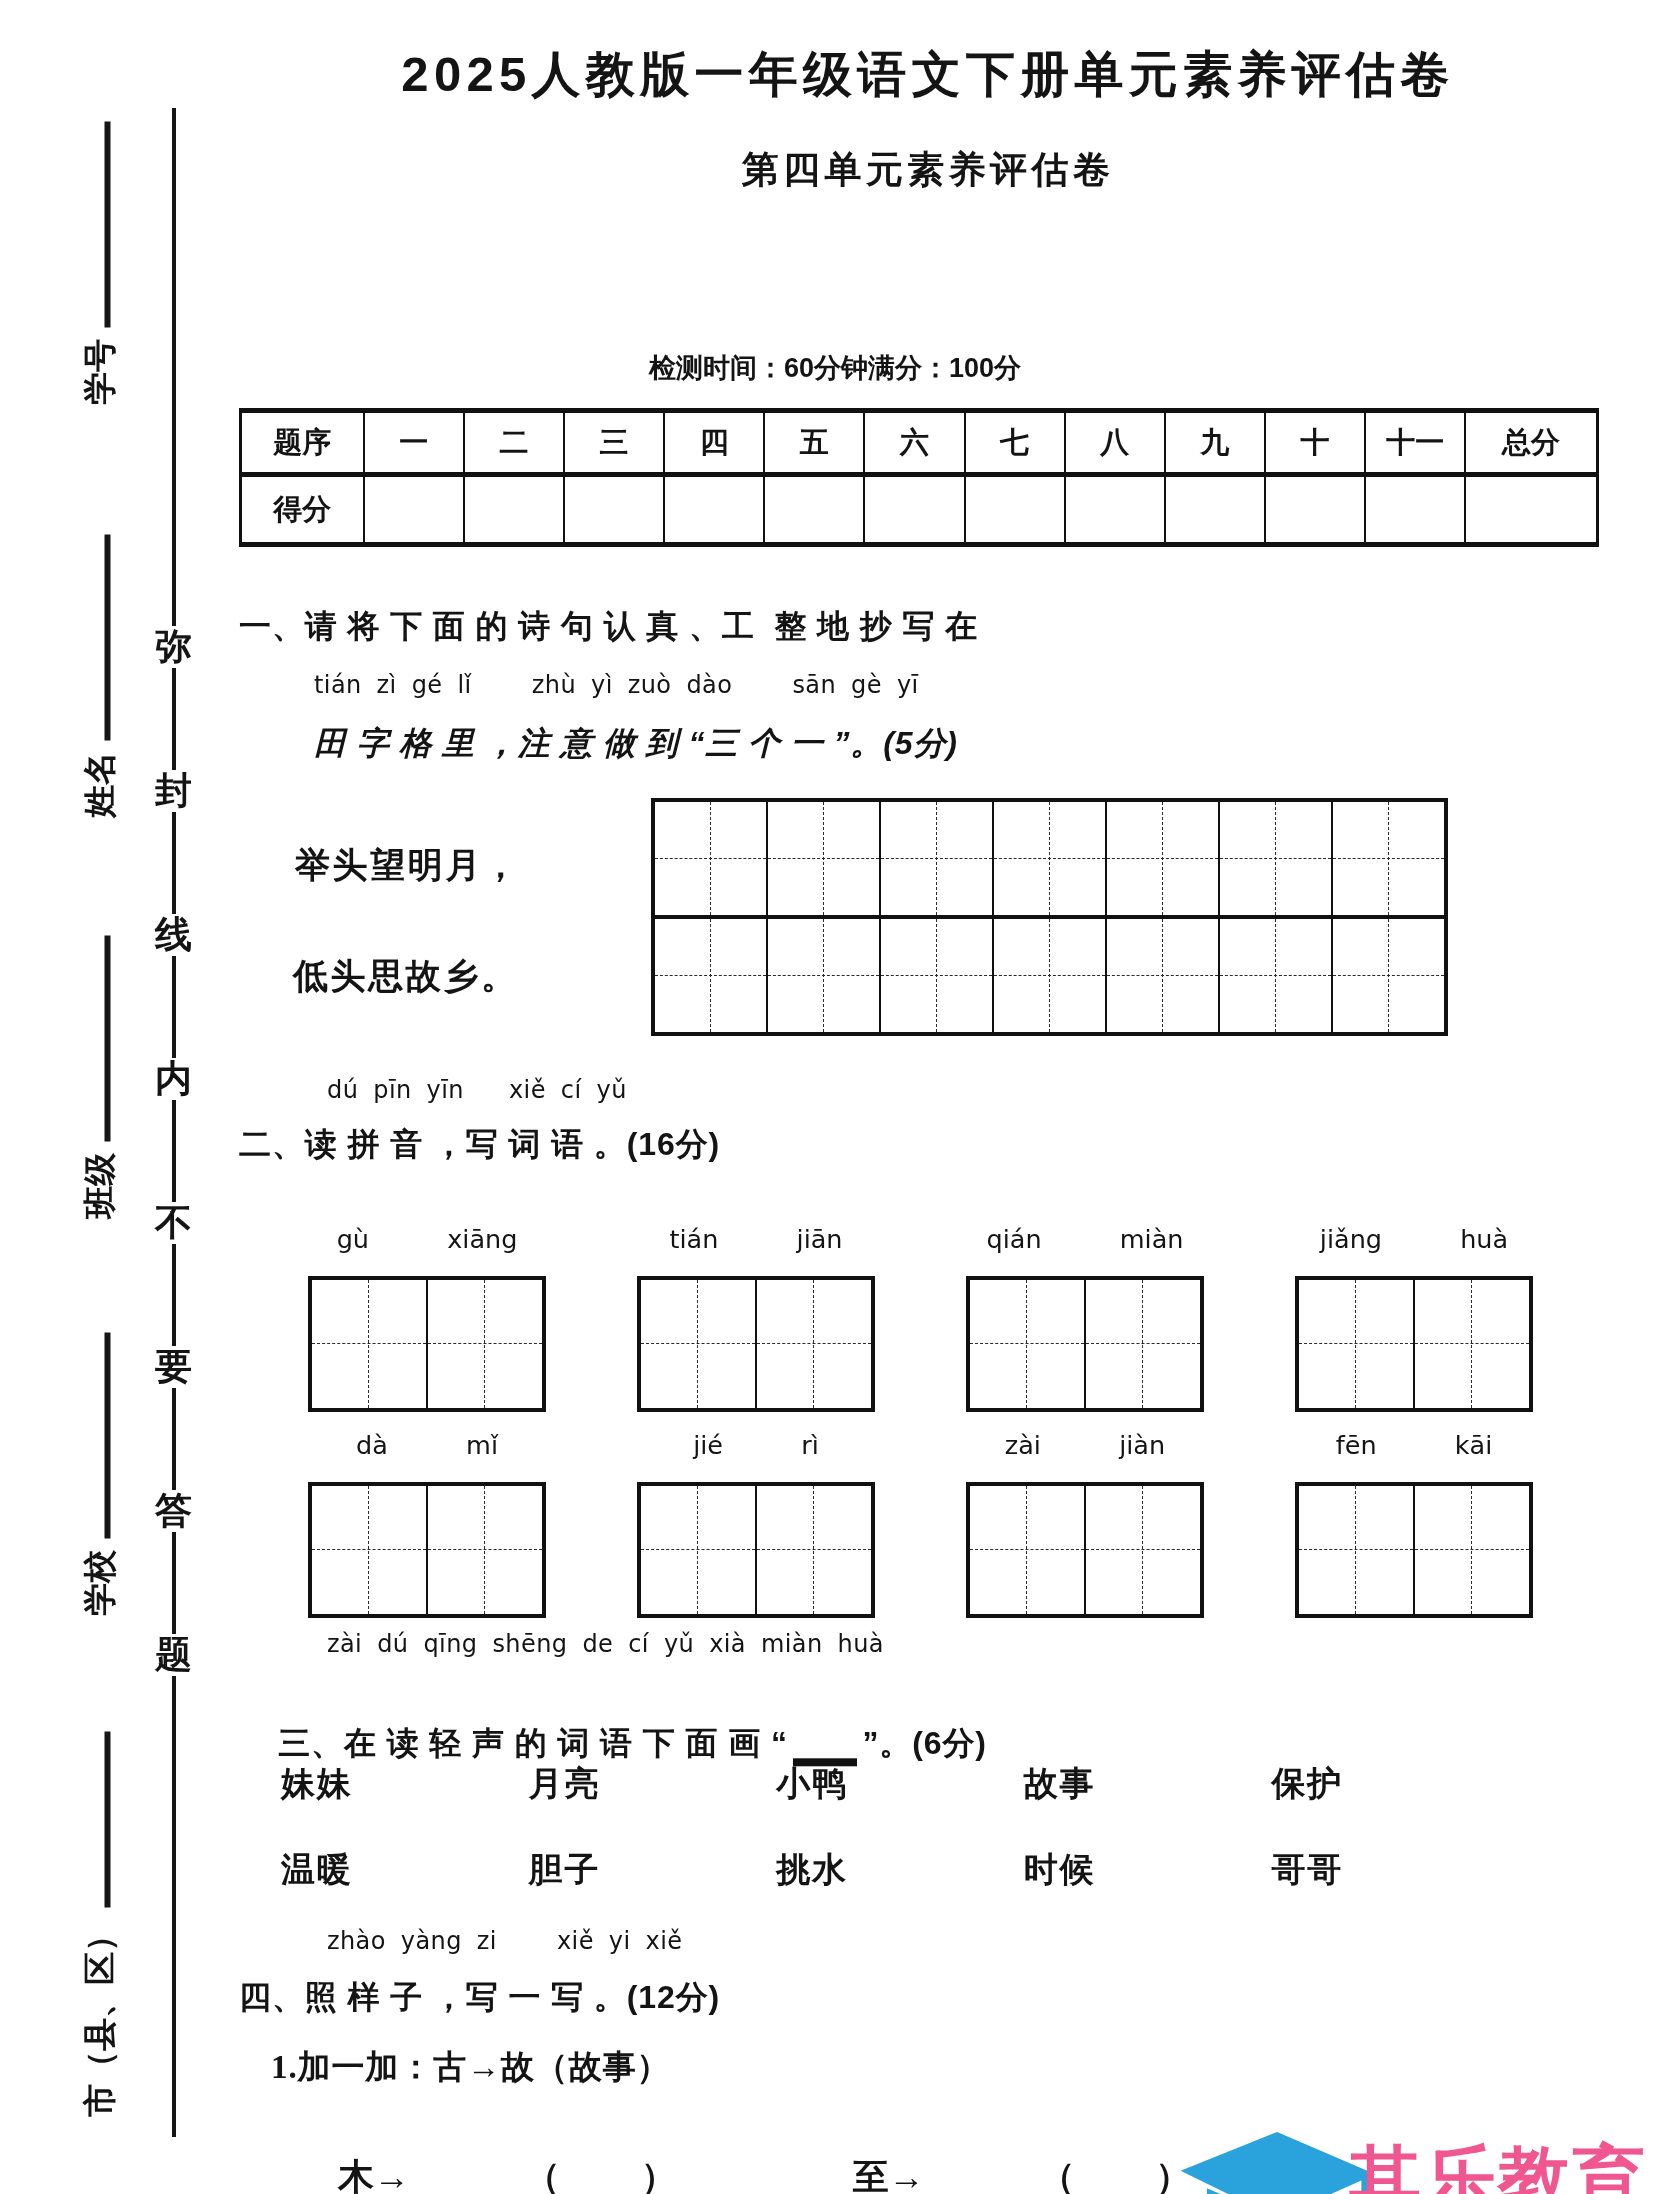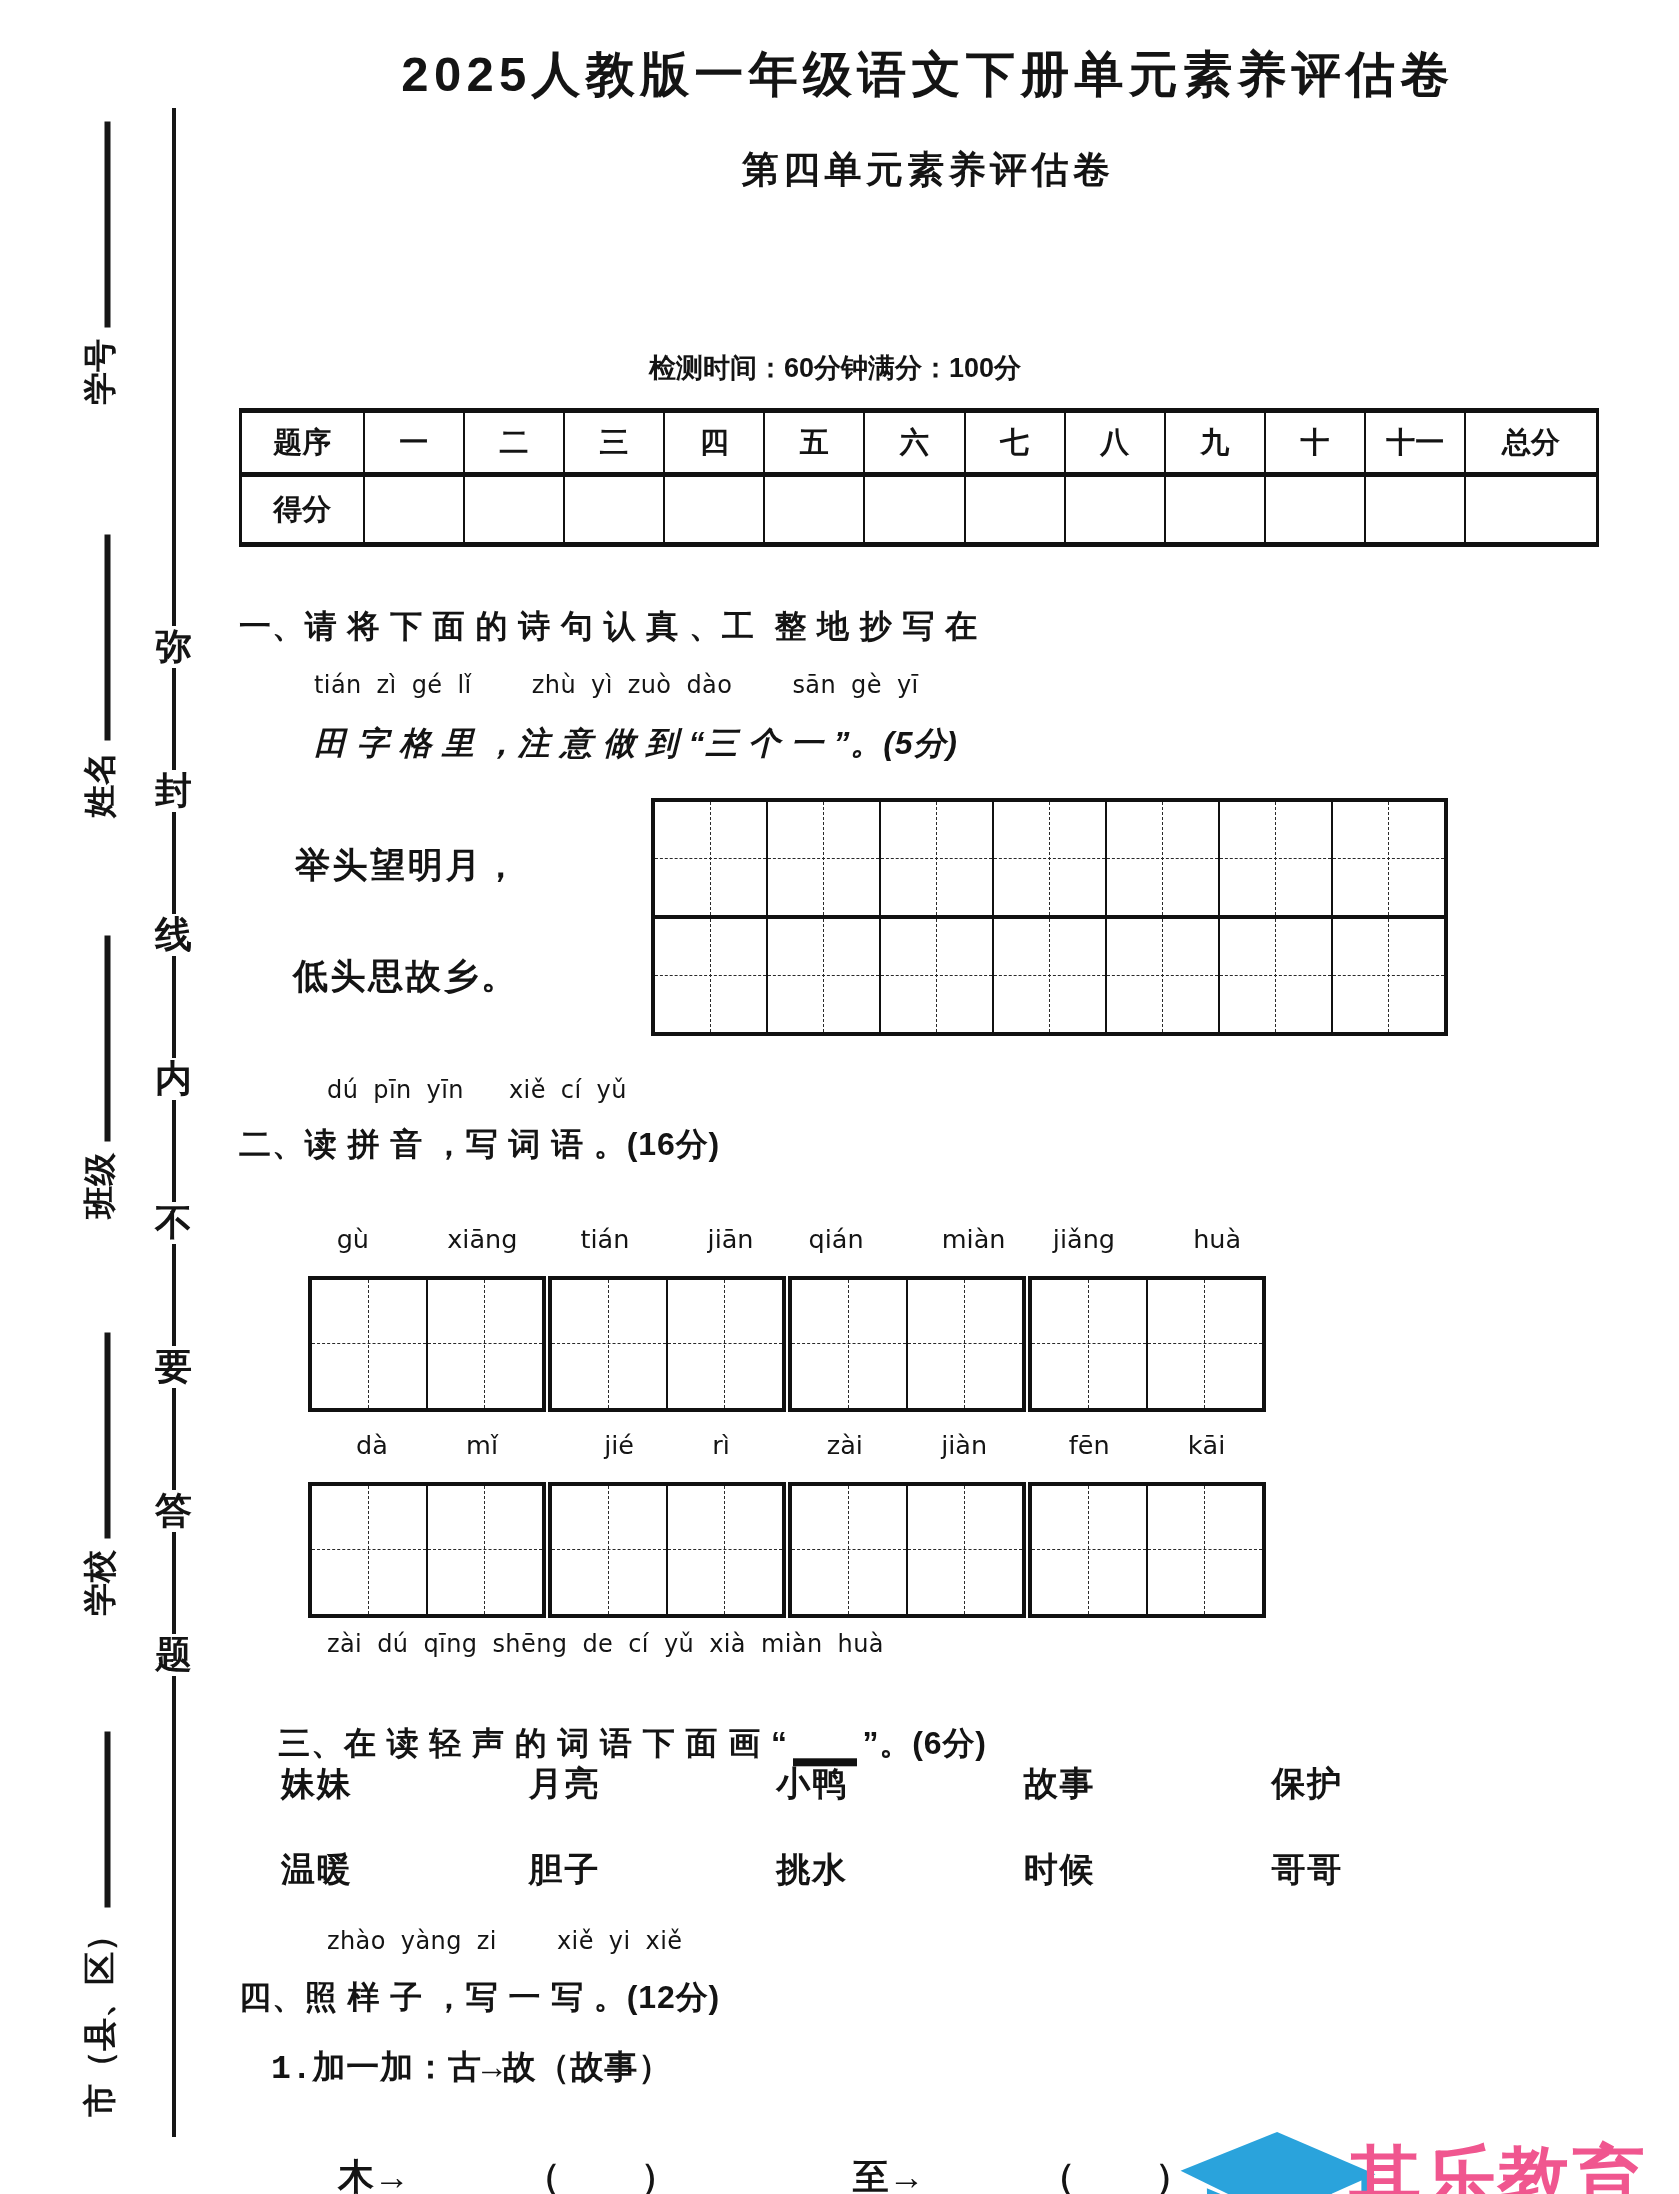--- a/index.html
+++ b/index.html
@@ -36,32 +36,32 @@
 
   
   .tzg{border:4.8px solid #111;display:inline-block;background:#fff;}
   .tzg-row{display:flex;}
   .tzg-row + .tzg-row{border-top:4.8px solid #111;}
   .cell{width:111px;height:113px;position:relative;}
   .cell + .cell{border-left:2.2px solid #111;}
   .cell::before{content:"";position:absolute;top:0;bottom:0;left:50%;margin-left:-0.9px;border-left:1.8px dashed #2a2a2a;}
   .cell::after{content:"";position:absolute;left:0;right:0;top:50%;margin-top:-0.9px;border-top:1.8px dashed #2a2a2a;}
 
-  .word-row{position:absolute;display:flex;}
+  .word-row{position:absolute;display:flex;gap:89px;}
   .wgroup{width:240px;display:flex;flex-direction:column;align-items:center;}
   .wg-pinyin{font-family:"DejaVu Sans",sans-serif;font-size:25.5px;font-weight:500;word-spacing:31px;height:52px;white-space:pre;}
   .wbox{border:4.4px solid #111;display:flex;}
   .wbox .cell{width:114px;height:128px;}
 
   
   .q3blank{display:inline-block;width:64px;height:29px;border-bottom:8px solid #111;margin:0 5.3px;transform:translateY(12.3px);}
   .wordline{position:absolute;display:flex;justify-content:space-between;font-size:34px;font-weight:650;letter-spacing:1.8px;}
   .fill-line{font-size:36px;font-weight:650;white-space:pre;}
   .blank4{display:inline-block;width:90px;height:25.5px;border-bottom:7px solid #111;margin:0 12.3px;transform:translateY(13px);}
-  .num-serif{font-family:Liberation Mono, monospace;}
+  .num-serif{font-family:Liberation Serif, serif;}
 
   
   .brand{font-size:72px;font-weight:800;letter-spacing:2.6px;}
 </style>
 </head>
 <body>
 
 <div class="page">
 
   <div class="side-field" style="left:-58px;top:242px;width:303px;">

